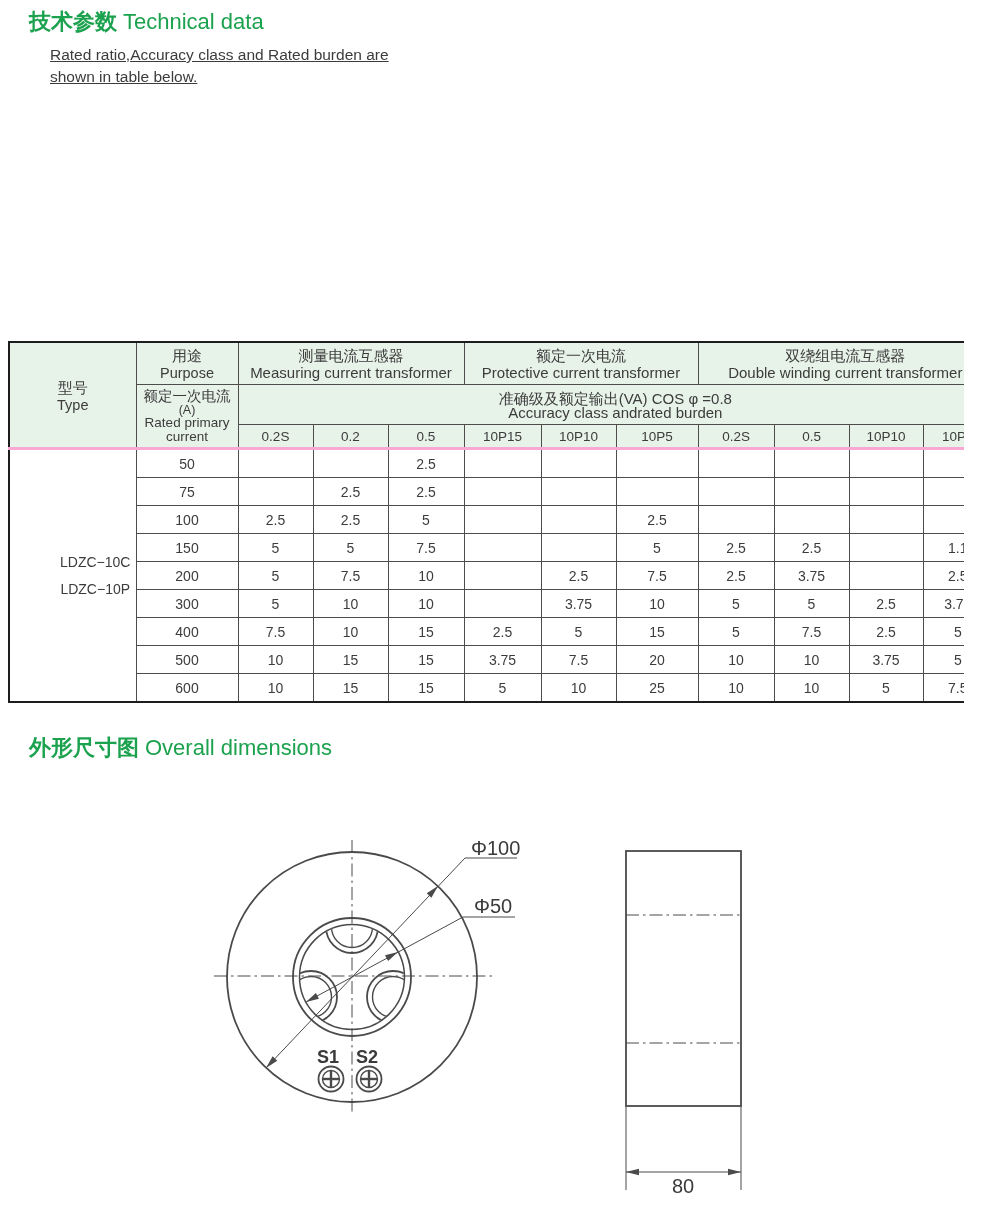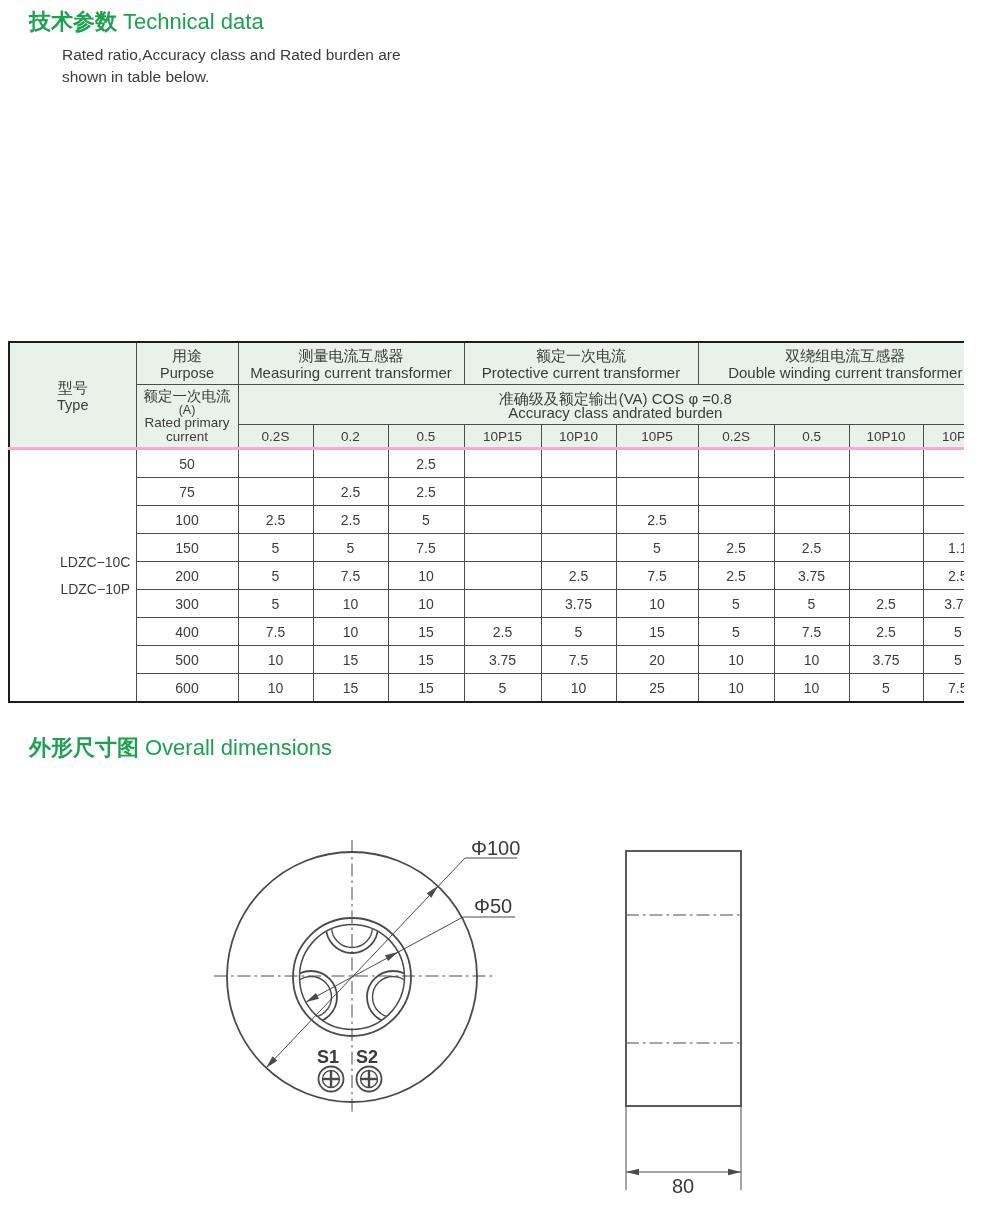--- a/index.html
+++ b/index.html
@@ -9,21 +9,21 @@
   }
   
   .sec-title{position:absolute;left:29px;font-size:22px;line-height:26px;color:#1ca24e;white-space:nowrap;}
   .sec-title .zh{font-weight:bold;}
   .sec-title .en{font-weight:normal;margin-left:6px;}
   #title1{top:9px;}
   #title2{top:735px;}
   
   .bullet-block{position:absolute;left:30px;top:44px;font-size:15.5px;line-height:22px;color:#3c3c3c;}
   .bullet-line .diamond{font-size:13px;margin-right:2px;color:#333;}
-  .en-line{margin-left:32px;}
+  .en-line{margin-left:20px;text-decoration:underline;}
   
   table.spec{
     position:absolute;left:8px;top:341px;width:984px;
     border-collapse:collapse;table-layout:fixed;
     font-size:14px;color:#3c3c3c;
   }
   table.spec td{border:1px solid #4d4d4d;text-align:center;vertical-align:middle;padding:0;overflow:hidden;}
   table.spec{border:2px solid #1d1d1d;}
   table.spec thead td{background:#e7f2e9;}
   table.spec tbody tr:first-child td{border-top:3px solid #f9a8d4;}

